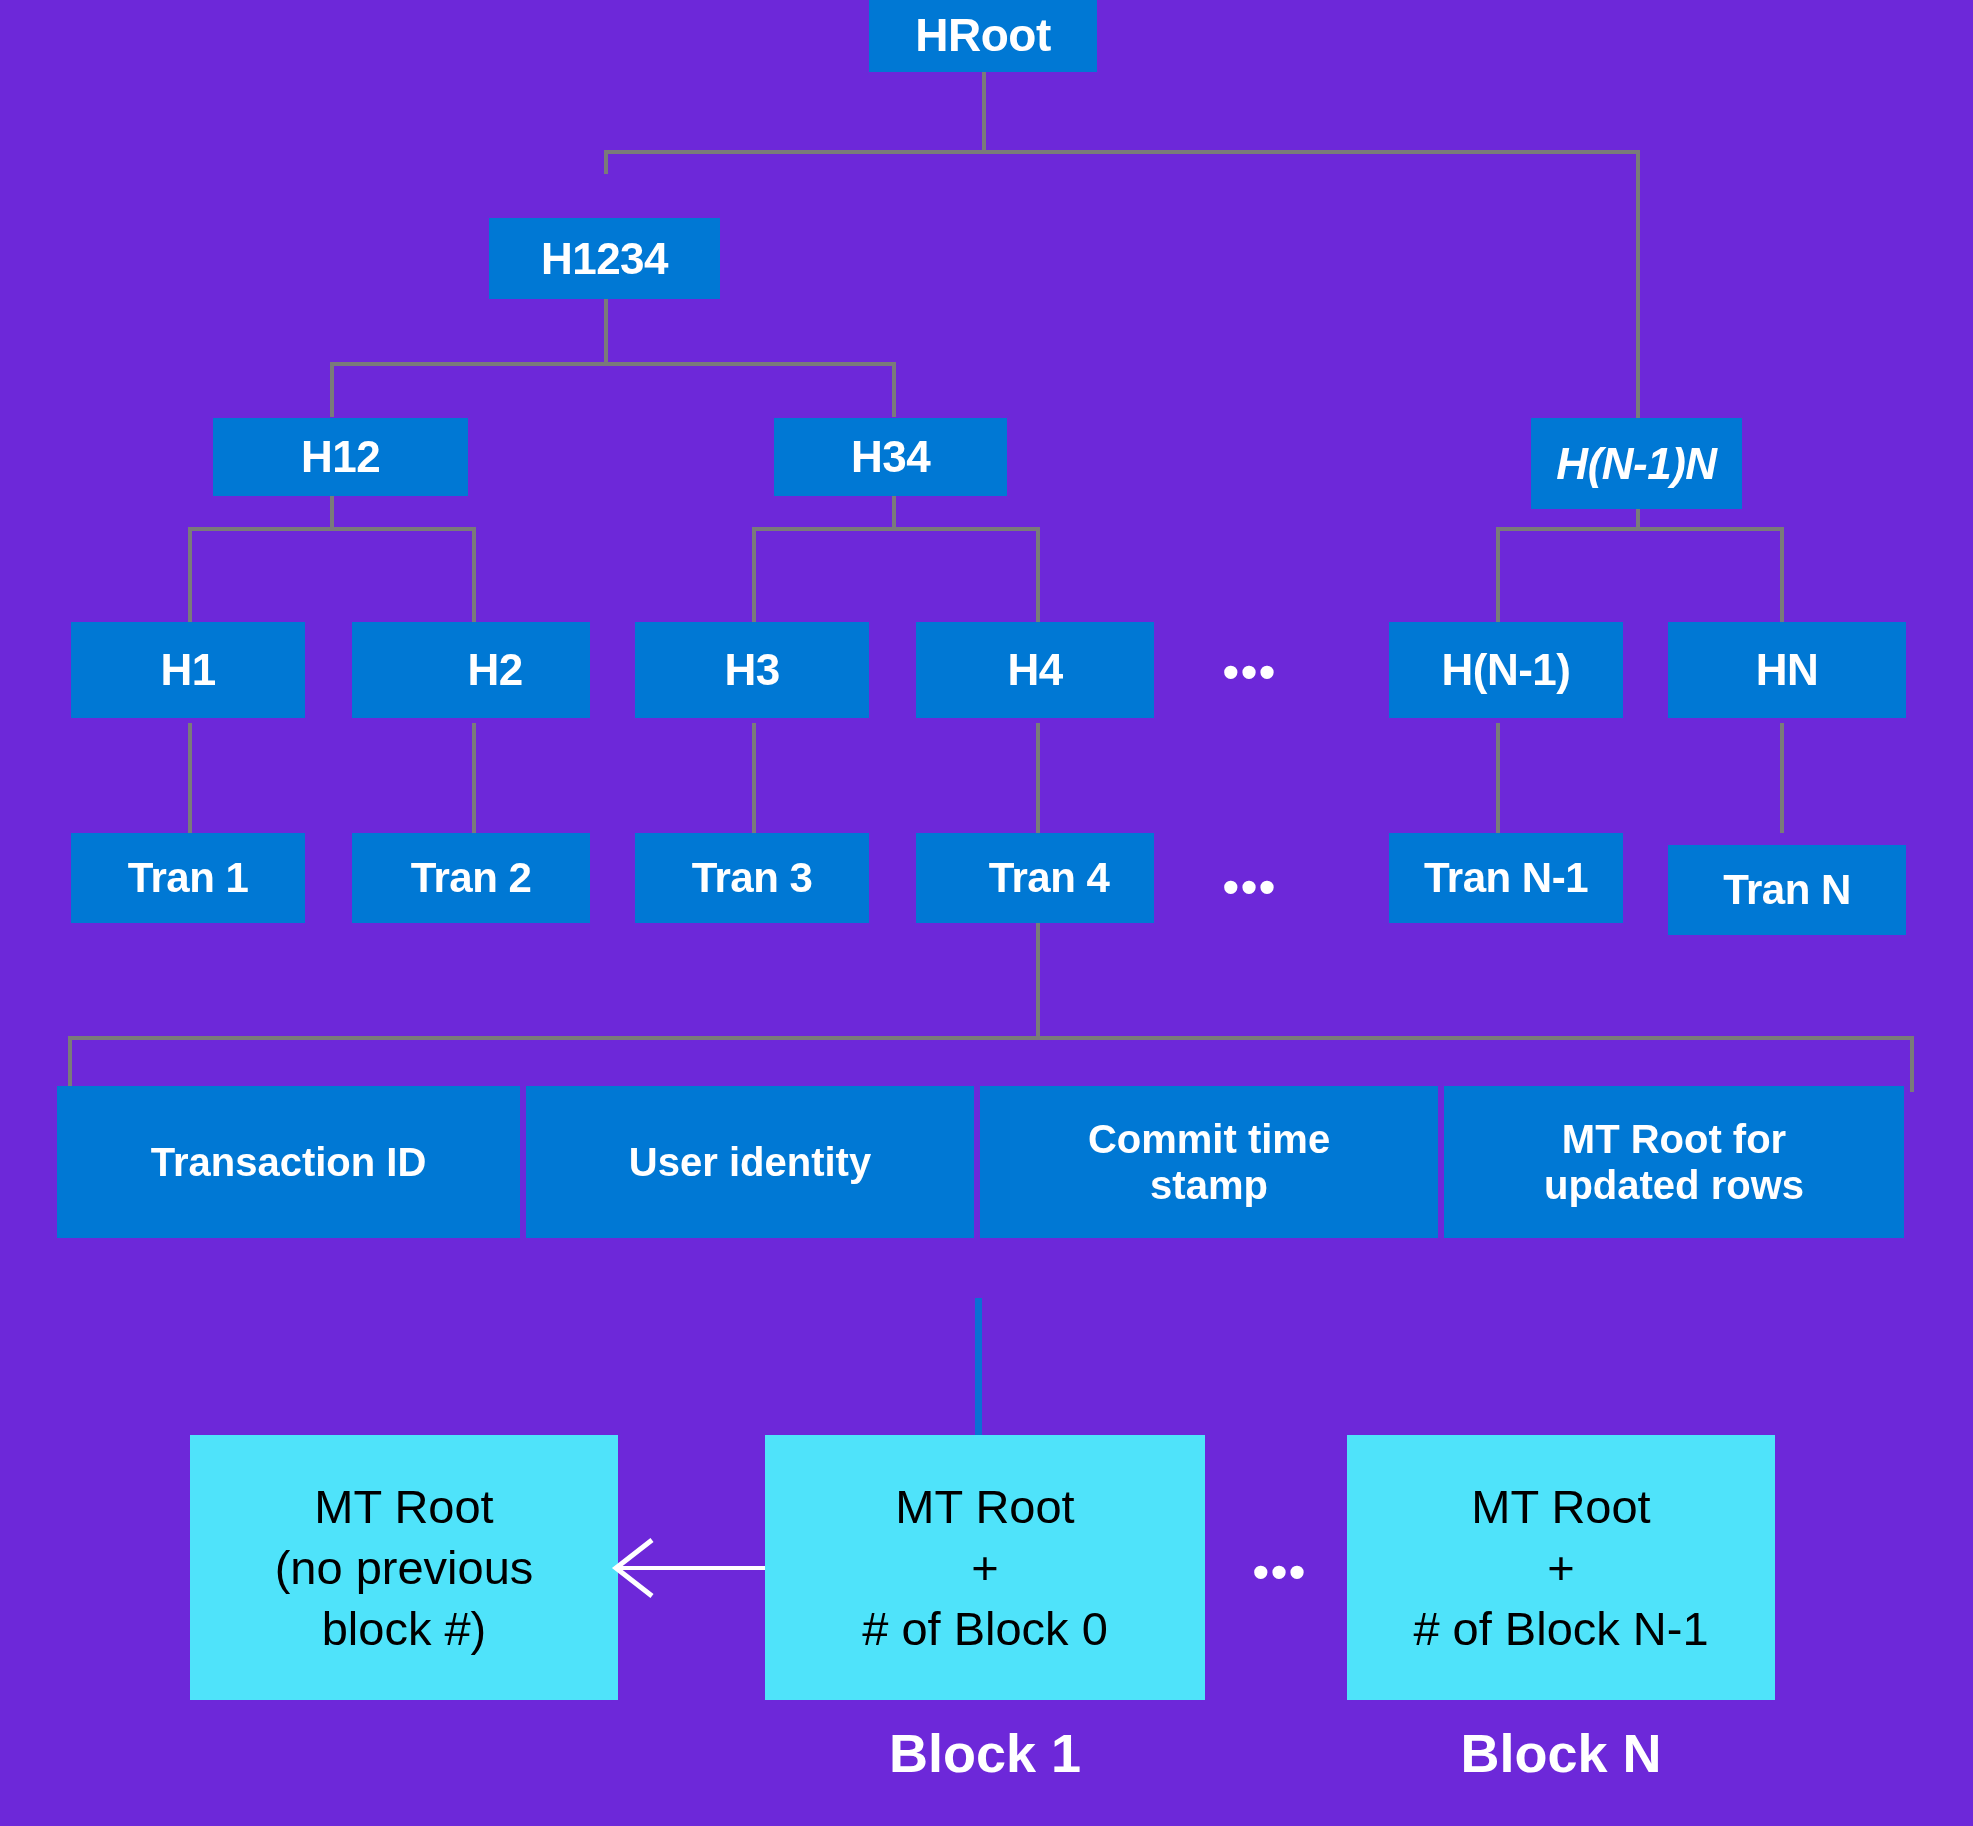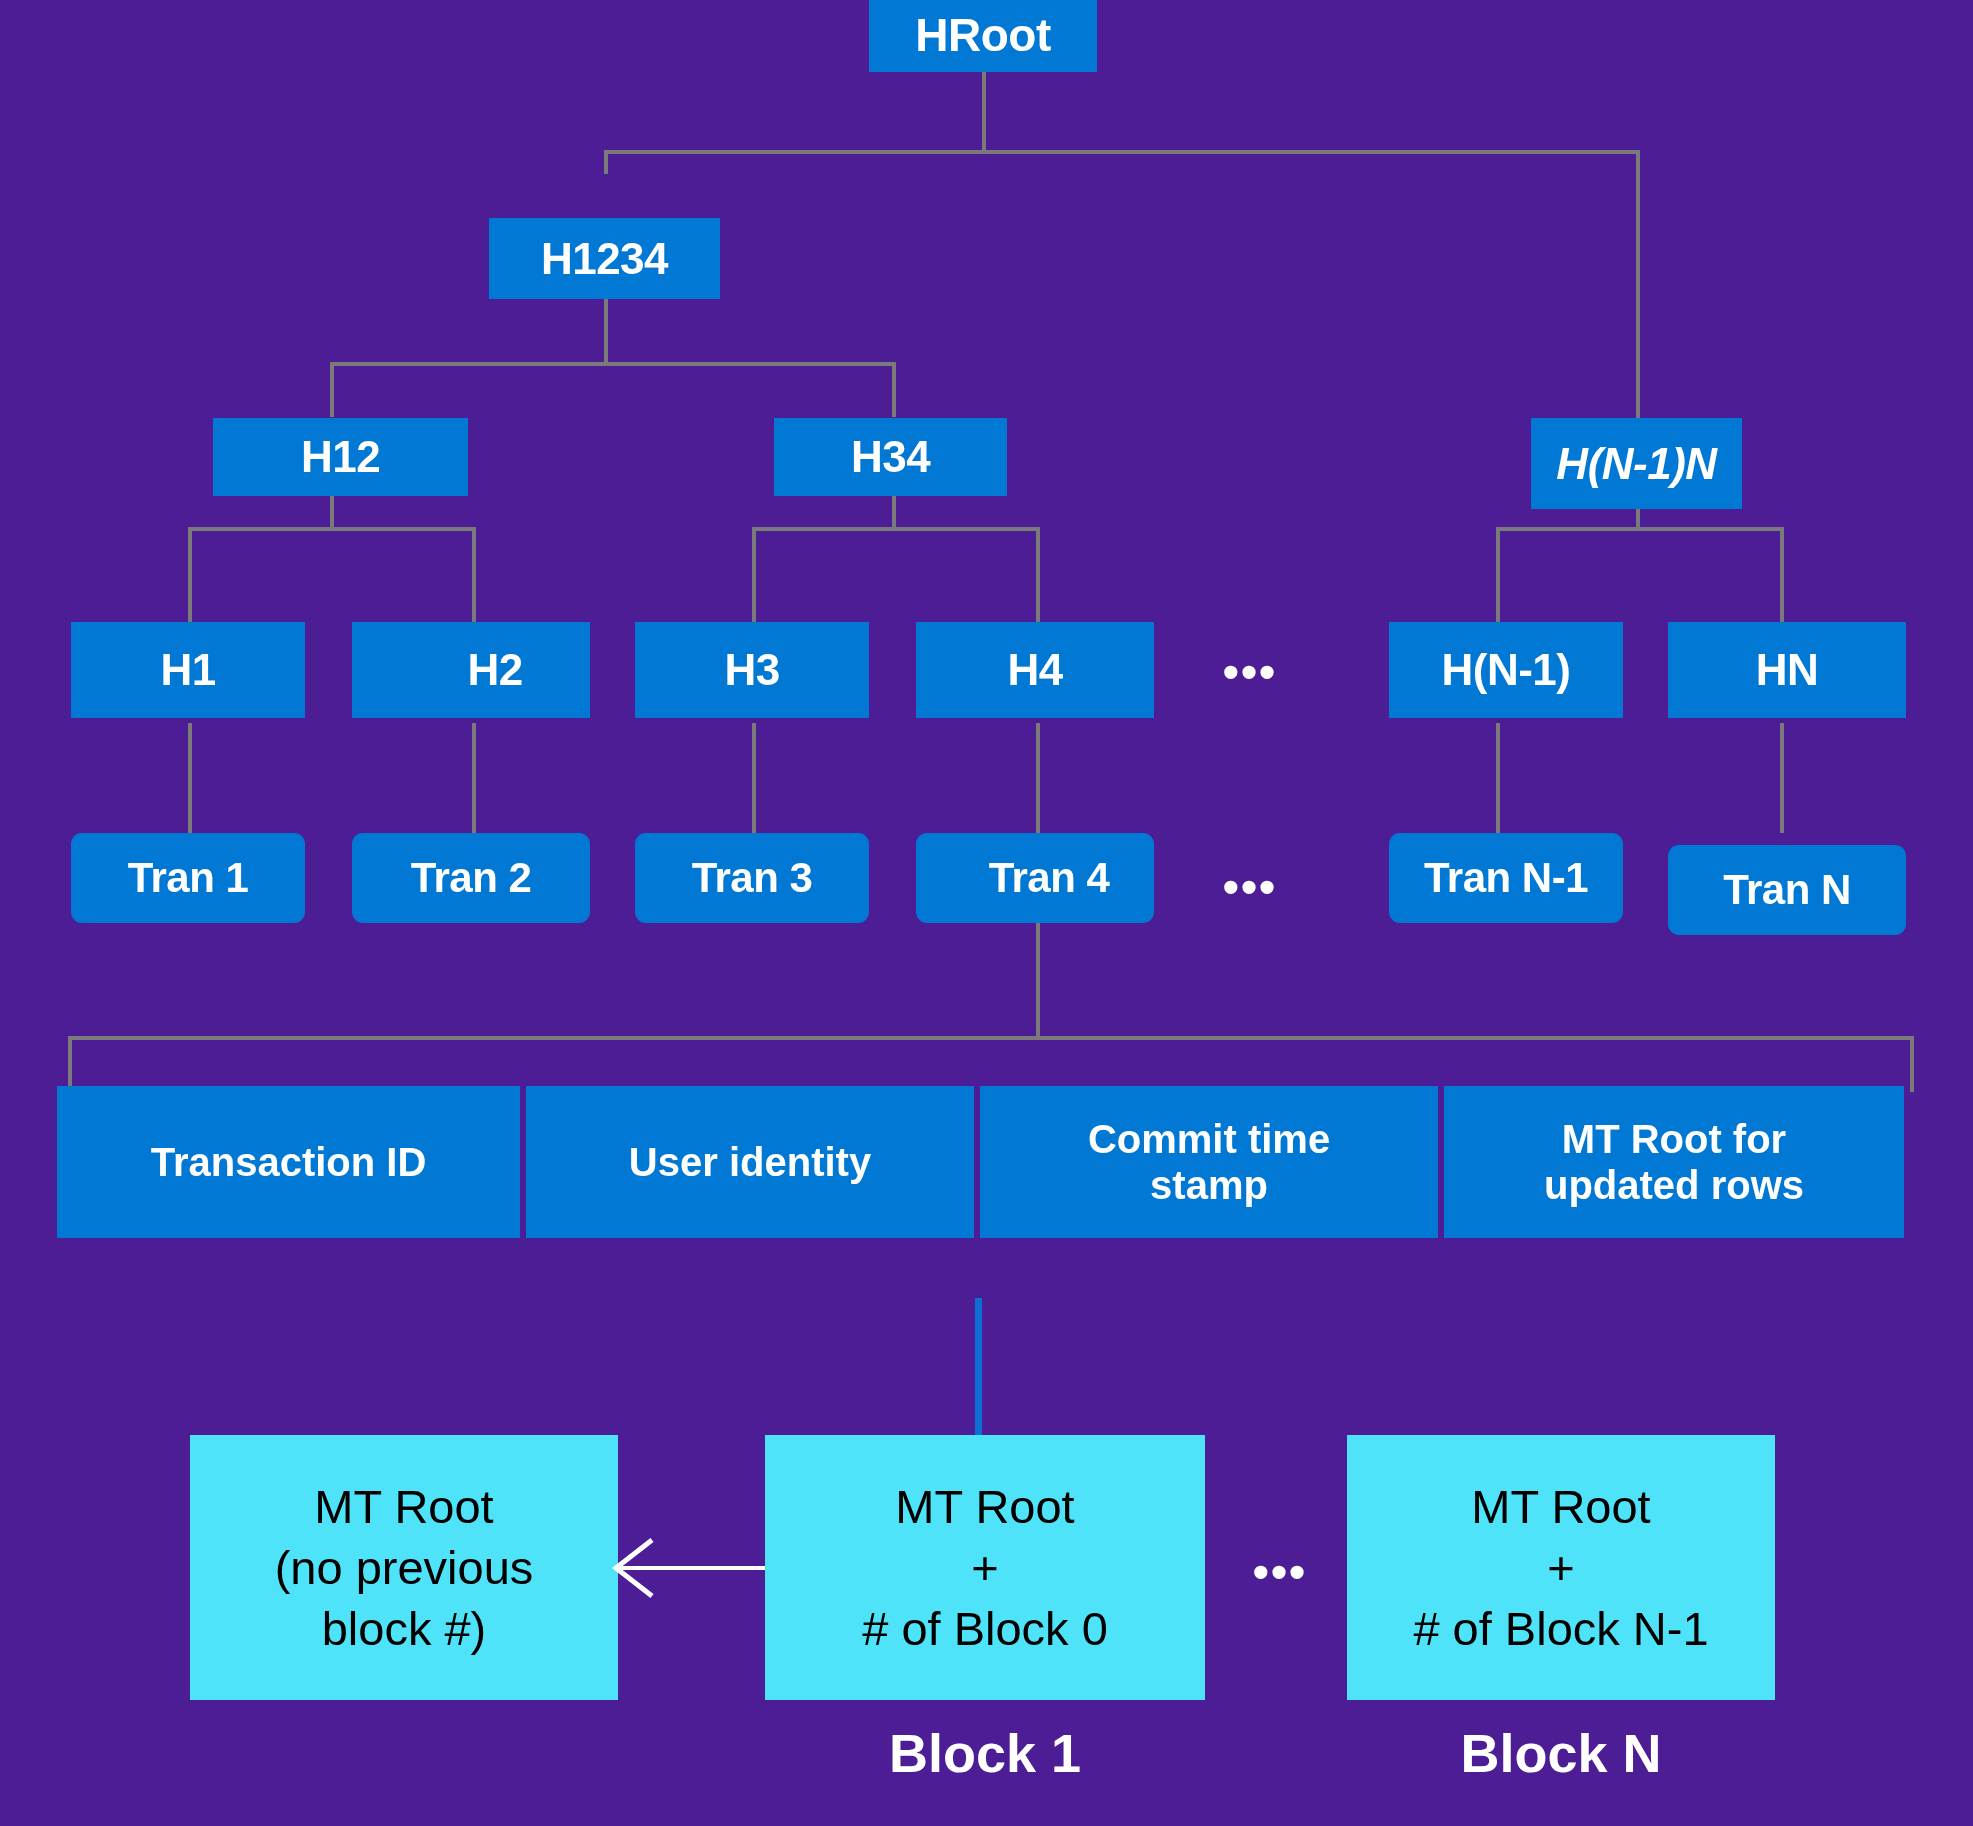--- a/index.html
+++ b/index.html
@@ -4,39 +4,39 @@
 <style>
   html, body {
     margin: 0;
     padding: 0;
     background: #000000;
   }
   #canvas {
     position: relative;
     width: 1973px;
     height: 1826px;
-    background: #4c1d95;
+    background: #6d28d9;
     font-family: "Liberation Sans", sans-serif;
     overflow: hidden;
   }
   .node {
     position: absolute;
     background: #0078D4;
     color: #FFFFFF;
     display: flex;
     align-items: center;
     justify-content: center;
     text-align: center;
     font-weight: bold;
     font-size: 44px;
     line-height: 1.08;
     box-sizing: border-box;
     letter-spacing: -0.5px;
   }
-  .node.tran { font-size: 42px; border-radius: 11px; }
+  .node.tran { font-size: 42px; }
   .node.hroot { font-size: 46px; }
   .field {
     position: absolute;
     background: #0078D4;
     color: #FFFFFF;
     display: flex;
     align-items: center;
     justify-content: center;
     text-align: center;
     font-weight: bold;

